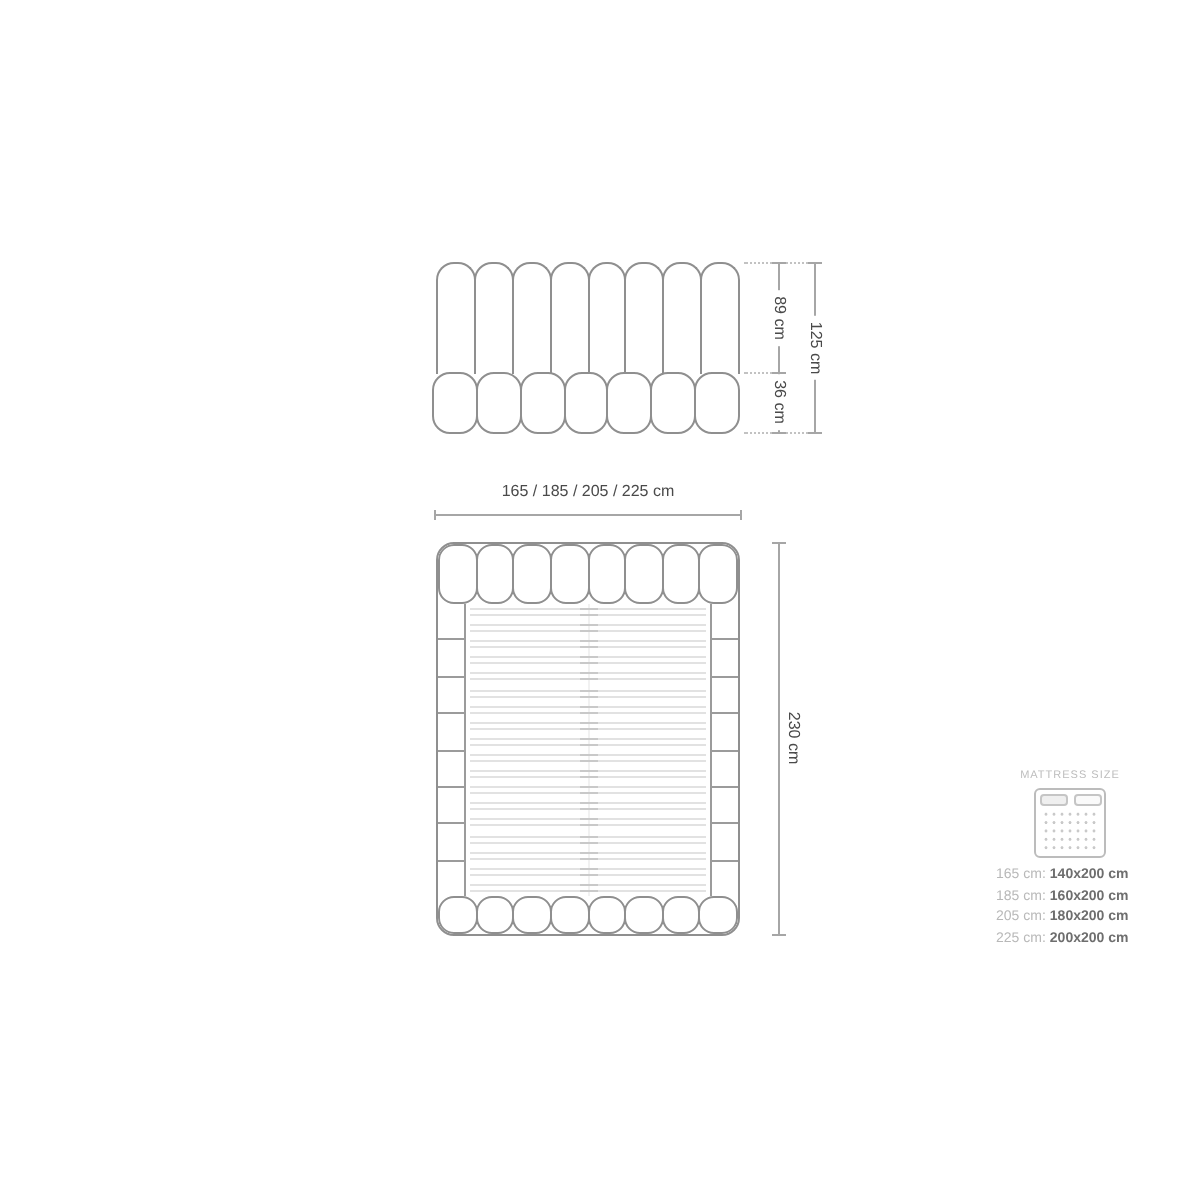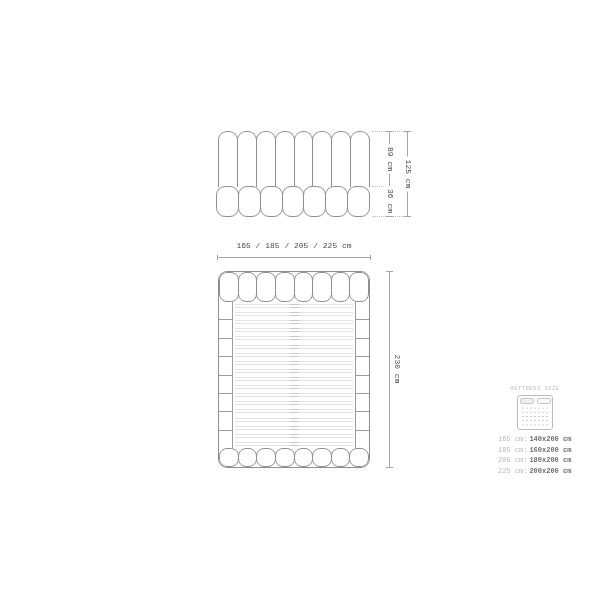--- a/index.html
+++ b/index.html
@@ -1,18 +1,18 @@
 <!DOCTYPE html>
 <html><head>
 <meta charset="utf-8">
 <style>
   * { margin:0; padding:0; box-sizing:border-box; }
   html,body { background:#fff; }
   .canvas { position:relative; width:600px; height:600px; background:#fff;
-            font-family:Liberation Mono, monospace; overflow:hidden; }
+            font-family:Liberation Sans, sans-serif; overflow:hidden; }
 
   
   .hline  { position:absolute; height:1px; background:#a6a6a6; }
   .vline  { position:absolute; width:1px;  background:#a6a6a6; }
   .dotted { position:absolute; height:0; border-top:1px dotted #c2c2c2; }
   .tick-h { position:absolute; width:7px; height:1px; background:#a6a6a6; }
   .tick-v { position:absolute; width:1px; height:5px; background:#a6a6a6; }
   .dim-label { position:absolute; font-size:8px; color:#4a4a4a; white-space:nowrap;
                transform:translate(-50%,-50%) rotate(90deg); background:#fff; padding:0 3px; }
   .dim-label-h { position:absolute; font-size:8px; color:#4a4a4a; white-space:nowrap;

